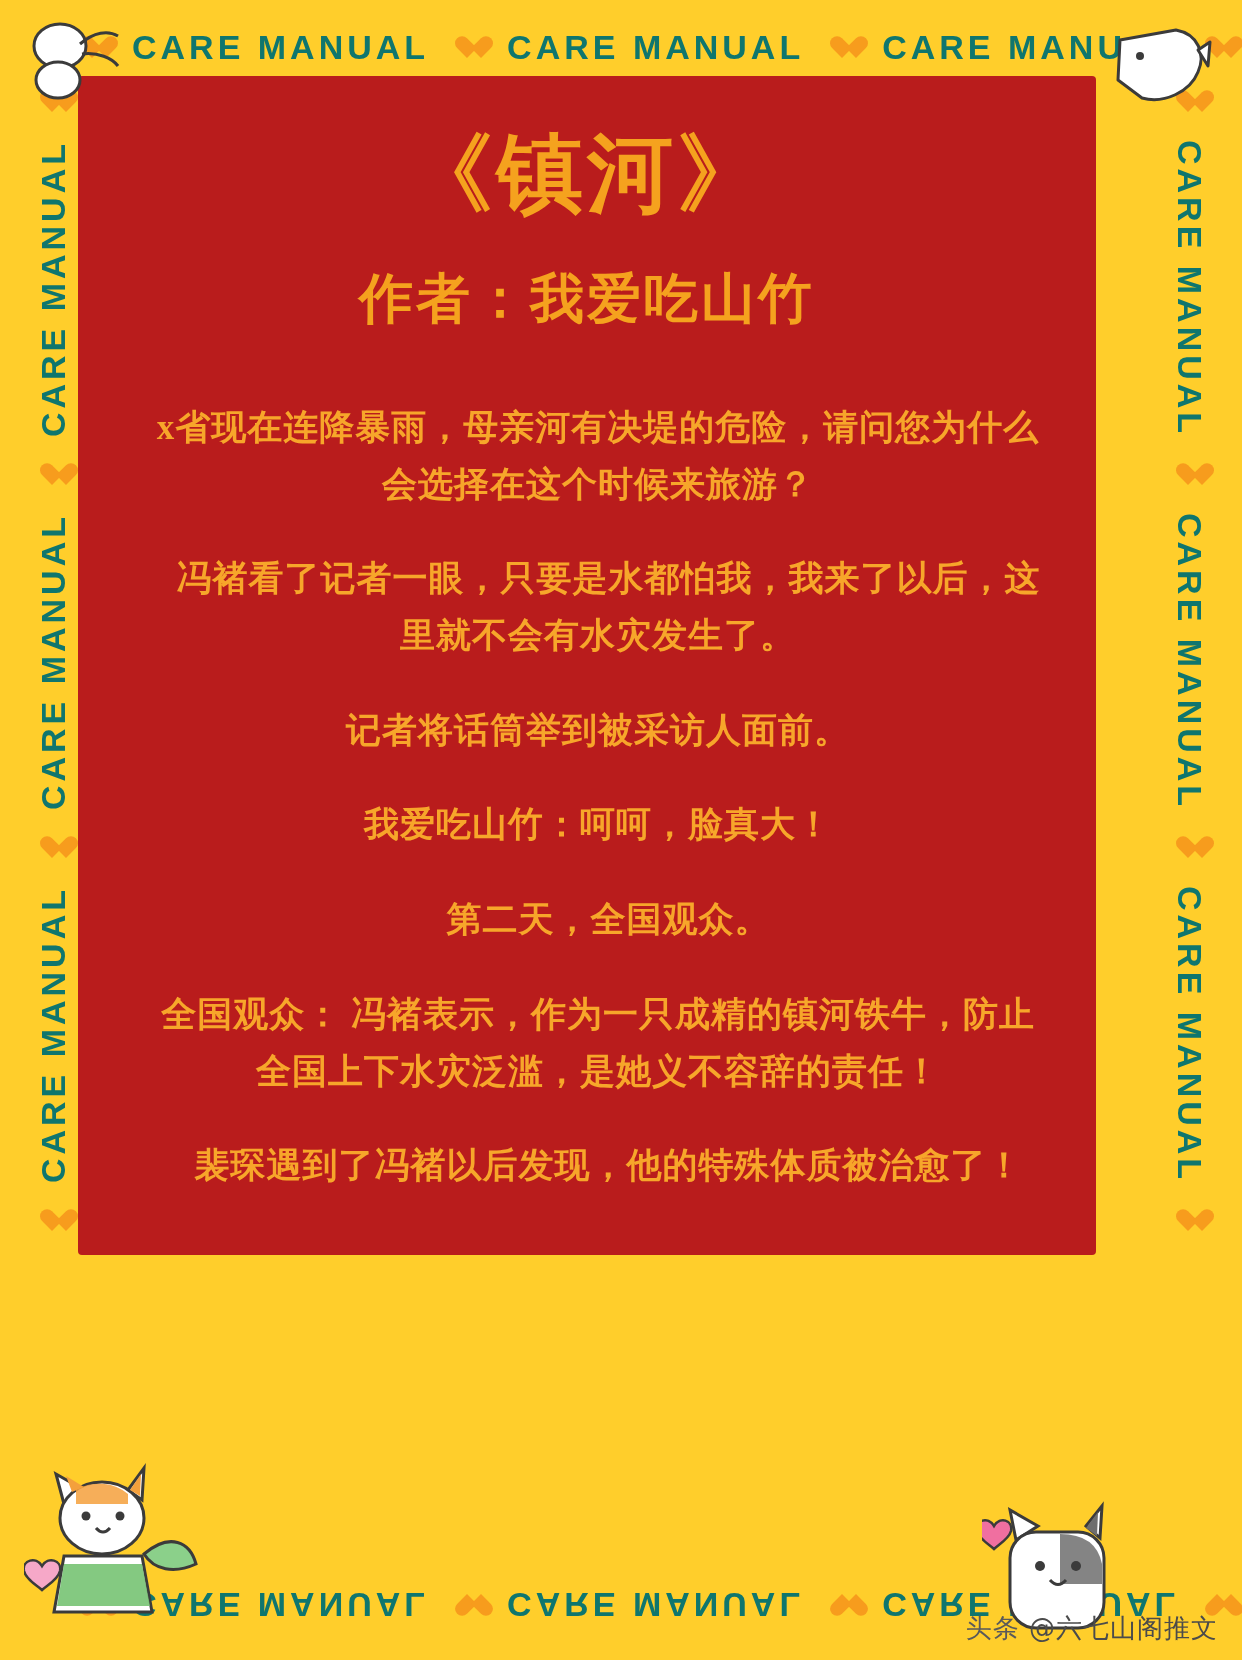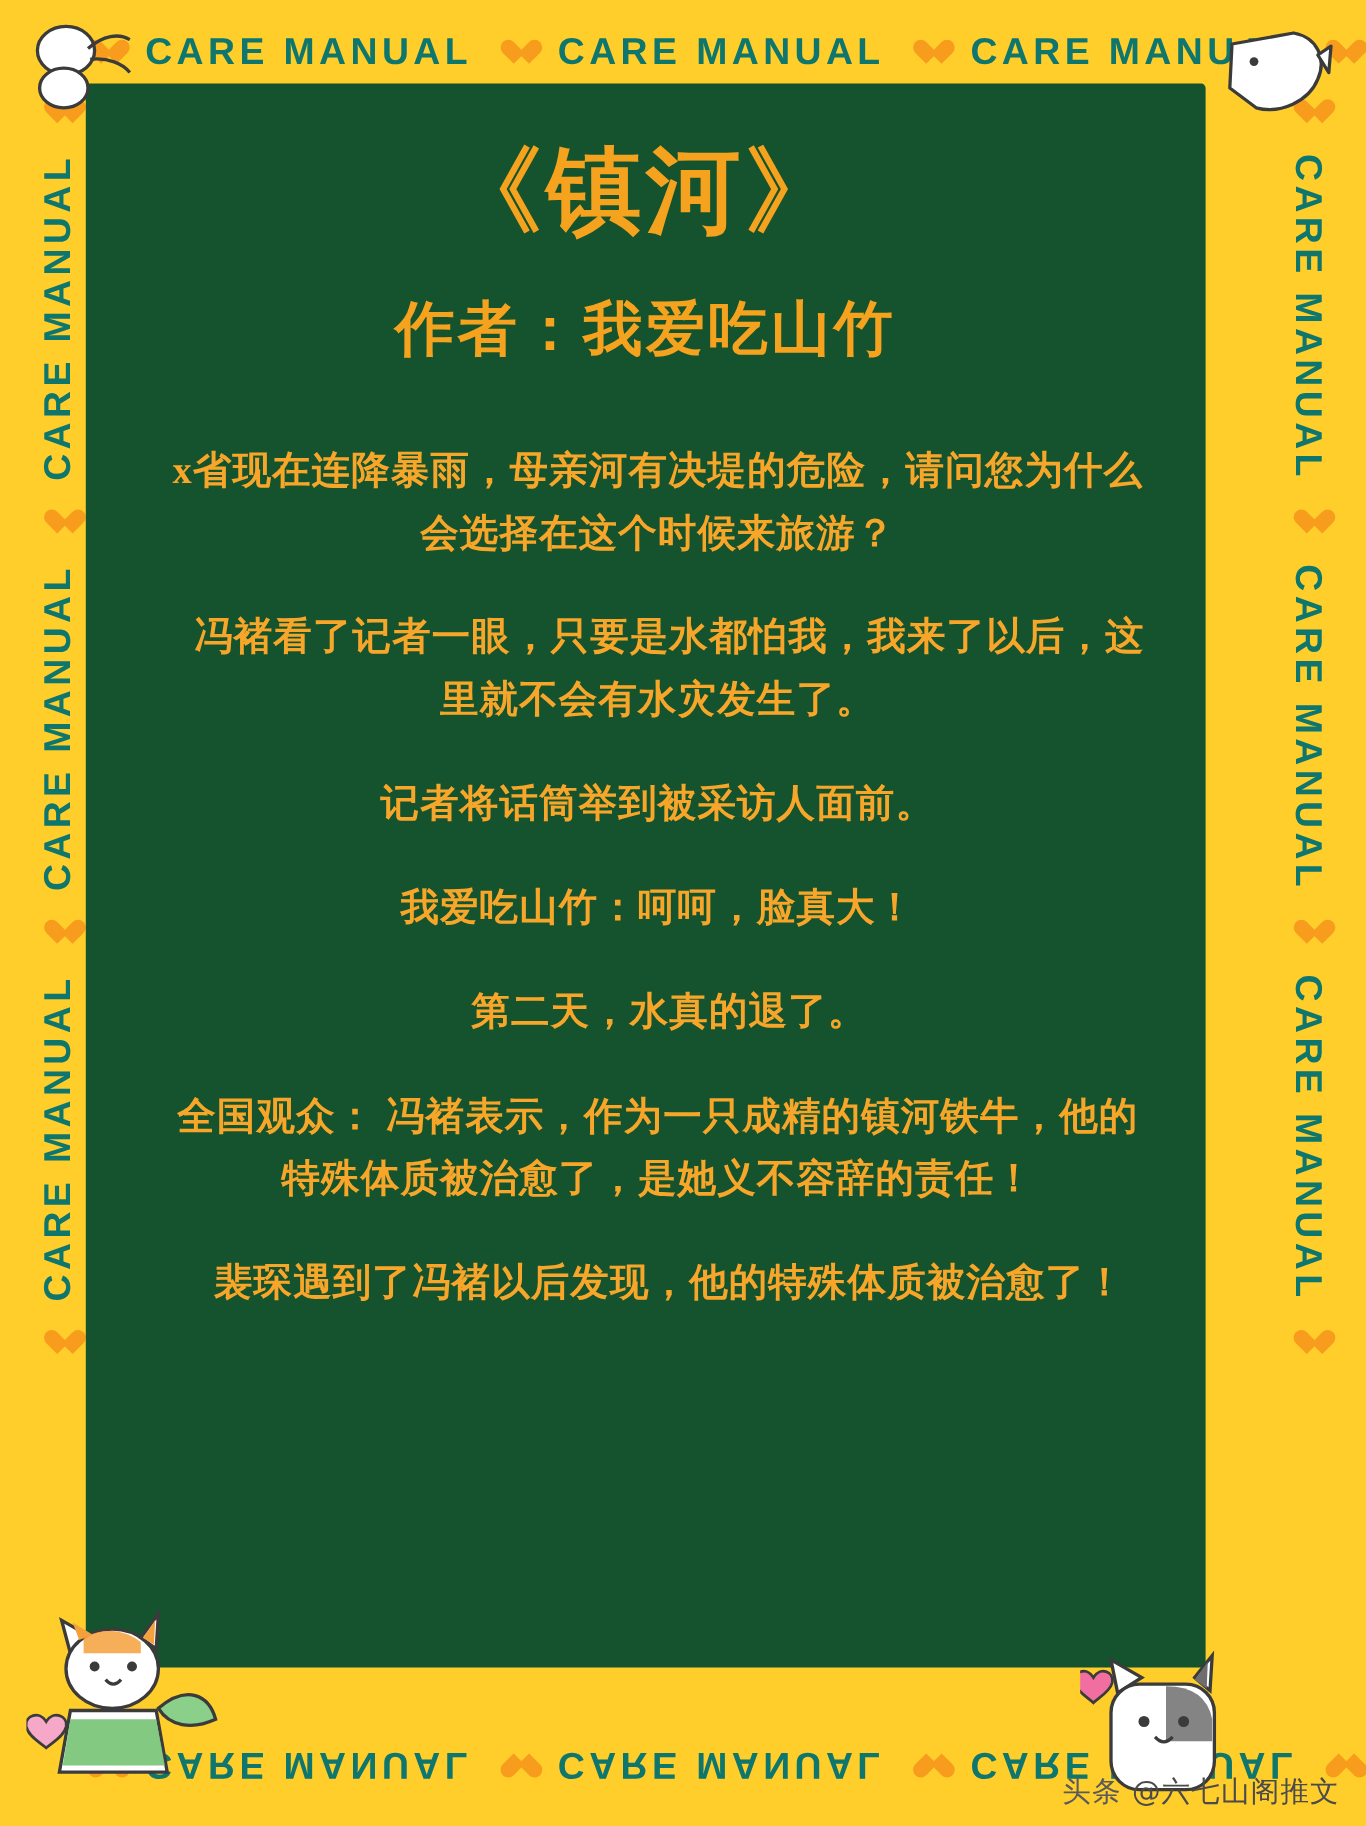--- a/index.html
+++ b/index.html
@@ -93,22 +93,22 @@
   }
   .heart::before { left: 12px; transform: rotate(-45deg); transform-origin: 0 100%; }
   .heart::after { left: 12px; transform: rotate(45deg); transform-origin: 100% 100%; }
 
   
   .card {
     position: absolute;
     left: 78px;
     top: 76px;
     width: 1018px;
-    height: 1440px;
-    background: #14532d;
+    height: 1179px;
+    background: #b91c1c;
     border-radius: 4px;
     overflow: hidden;
   }
 
   .title {
     text-align: center;
     color: #F5A21E;
     font-size: 86px;
     font-weight: 700;
     letter-spacing: 4px;
@@ -204,22 +204,22 @@
 
   <div class="card">
     <div class="title">《镇河》</div>
     <div class="author">作者：我爱吃山竹</div>
 
     <div class="body-text">
       <p class="para">x省现在连降暴雨，母亲河有决堤的危险，请问您为什么会选择在这个时候来旅游？</p>
       <p class="para indent">冯褚看了记者一眼，只要是水都怕我，我来了以后，这里就不会有水灾发生了。</p>
       <p class="para">记者将话筒举到被采访人面前。</p>
       <p class="para">我爱吃山竹：呵呵，脸真大！</p>
-      <p class="para indent">第二天，水真的退了。</p>
-      <p class="para">全国观众： 冯褚表示，作为一只成精的镇河铁牛，他的特殊体质被治愈了，是她义不容辞的责任！</p>
+      <p class="para indent">第二天，全国观众。</p>
+      <p class="para">全国观众： 冯褚表示，作为一只成精的镇河铁牛，防止全国上下水灾泛滥，是她义不容辞的责任！</p>
       <p class="para indent">裴琛遇到了冯褚以后发现，他的特殊体质被治愈了！</p>
     </div>
   </div>
 
   <div class="deco deco-butterfly">
     <svg width="110" height="96" viewBox="0 0 110 96">
       <g fill="#ffffff" stroke="#3b3b3b" stroke-width="3">
         <ellipse cx="38" cy="28" rx="26" ry="22"></ellipse>
         <ellipse cx="36" cy="62" rx="22" ry="18"></ellipse>
       </g>

